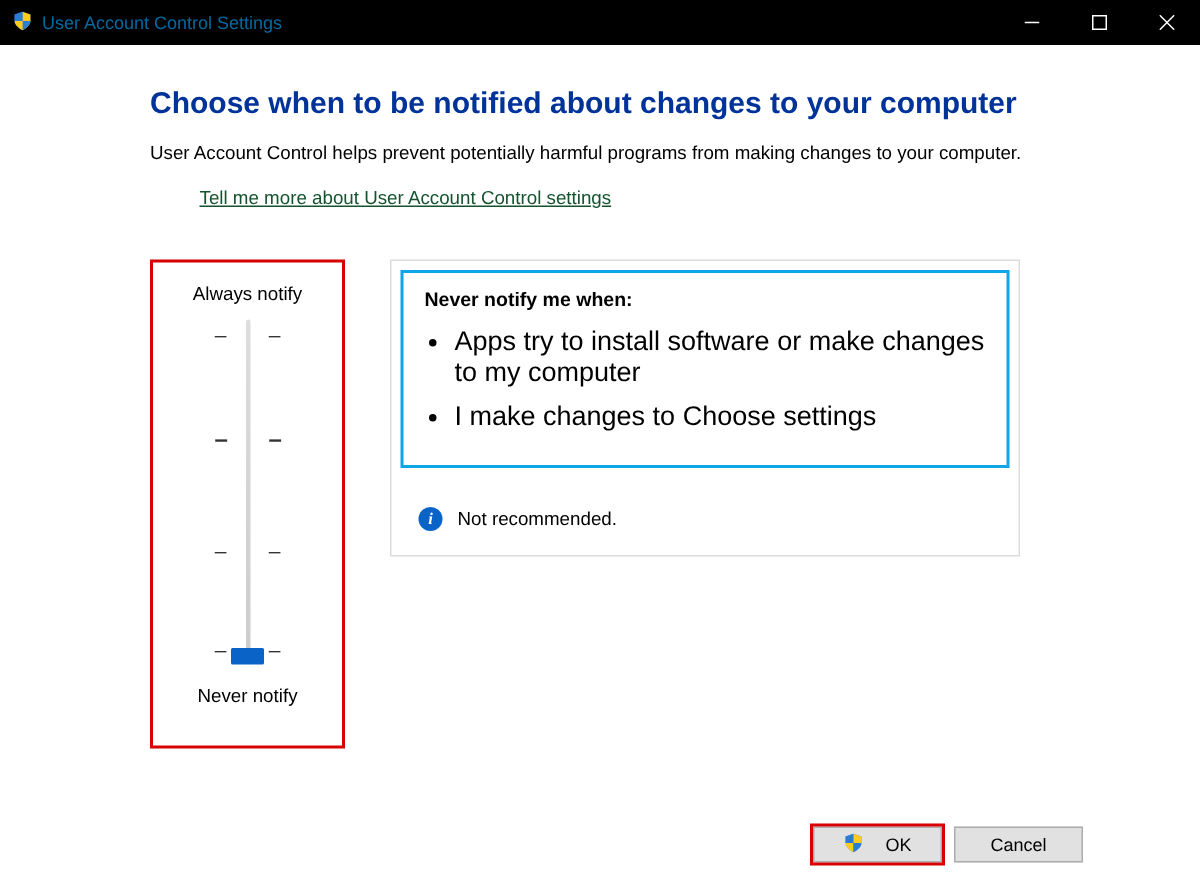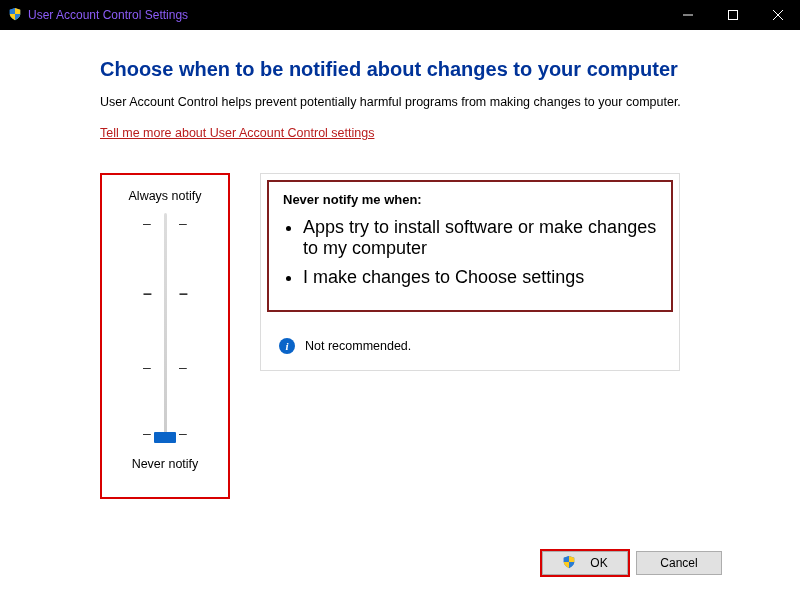--- a/index.html
+++ b/index.html
@@ -1,37 +1,37 @@
 <!DOCTYPE html>
 <html><head>
 <meta charset="utf-8">
 <style>
   * { box-sizing: border-box; font-family: "Segoe UI", Arial, sans-serif; }
   body { margin: 0; background: #fff; width: 800px; height: 589px; overflow: hidden; }
-  .titlebar { background: #000; color: #8b5cf6; height: 30px; display: flex; align-items: center; font-size: 12px; }
+  .titlebar { background: #000; color: #0369a1; height: 30px; display: flex; align-items: center; font-size: 12px; }
   .titlebar .shield { margin: 0 6px 0 8px; }
   .titlebar .title { flex: 1; }
   .winbtn { width: 45px; height: 30px; display: flex; align-items: center; justify-content: center; color: #fff; }
   .winbtn svg { stroke: #fff; }
   .content { padding: 28px 0 0 100px; }
   .heading { color: #003399; font-size: 20px; font-weight: 700; margin-bottom: 14px; }
   .intro { font-size: 12.5px; color: #000; margin-bottom: 14px; }
-  .link { color: #b91c1c; text-decoration: underline; font-size: 12.5px; cursor: pointer; display: inline-block; }
+  .link { color: #14532d; text-decoration: underline; font-size: 12.5px; cursor: pointer; display: inline-block; margin-left: 33px; }
   .main-row { display: flex; margin-top: 32px; }
   .slider-col { width: 130px; border: 2px solid #d80000; padding: 8px 0 16px 0; text-align: center; font-size: 12.5px; }
   .slider-col .label { margin: 6px 0 10px; }
   .slider-track-wrap { position: relative; height: 230px; display: flex; align-items: center; justify-content: center; }
   .track { width: 3px; background: linear-gradient(#ddd,#ccc); height: 100%; border-radius: 2px; position: relative; }
   .tick-row { position: absolute; left: 0; right: 0; display: flex; justify-content: center; gap: 26px; font-size: 14px; color: #333; }
   .tick-row.bold span { font-weight: 900; font-size: 16px; letter-spacing: -1px; }
   .tick-row span { display:inline-block; width:10px; text-align:center; }
   .thumb { position: absolute; width: 22px; height: 11px; background: #0a64c8; left: 50%; transform: translateX(-50%); bottom: 0; border-radius: 1px; }
   .info-col { margin-left: 30px; width: 420px; }
   .info-box { border: 1px solid #dcdcdc; padding: 0; }
-  .info-highlight { border: 2px solid #7f1d1d; margin: 6px; padding: 10px 14px 14px; }
+  .info-highlight { border: 2px solid #0ea5e9; margin: 6px; padding: 10px 14px 14px; }
   .info-title { font-weight: 700; font-size: 13px; margin-bottom: 10px; }
   .info-box ul { margin: 0 0 0 20px; padding: 0; font-size: 18px; }
   .info-box li { margin-bottom: 8px; }
   .rec-row { display: flex; align-items: center; gap: 10px; padding: 20px 18px 16px; font-size: 12.5px; }
   .info-icon { width: 16px; height: 16px; border-radius: 50%; background: #0a64c8; color: #fff; display: flex; align-items: center; justify-content: center; font-size: 11px; font-weight: 700; font-style: italic; font-family: Georgia, serif; }
   .footer { position: absolute; bottom: 14px; right: 78px; display: flex; gap: 8px; }
   .btn { min-width: 86px; height: 24px; background: #e1e1e1; border: 1px solid #adadad; font-size: 12px; display: flex; align-items: center; justify-content: center; gap: 14px; cursor: pointer; }
   .btn.ok { outline: 2px solid #d80000; }
   .shield-svg { width: 14px; height: 14px; }
 </style>

